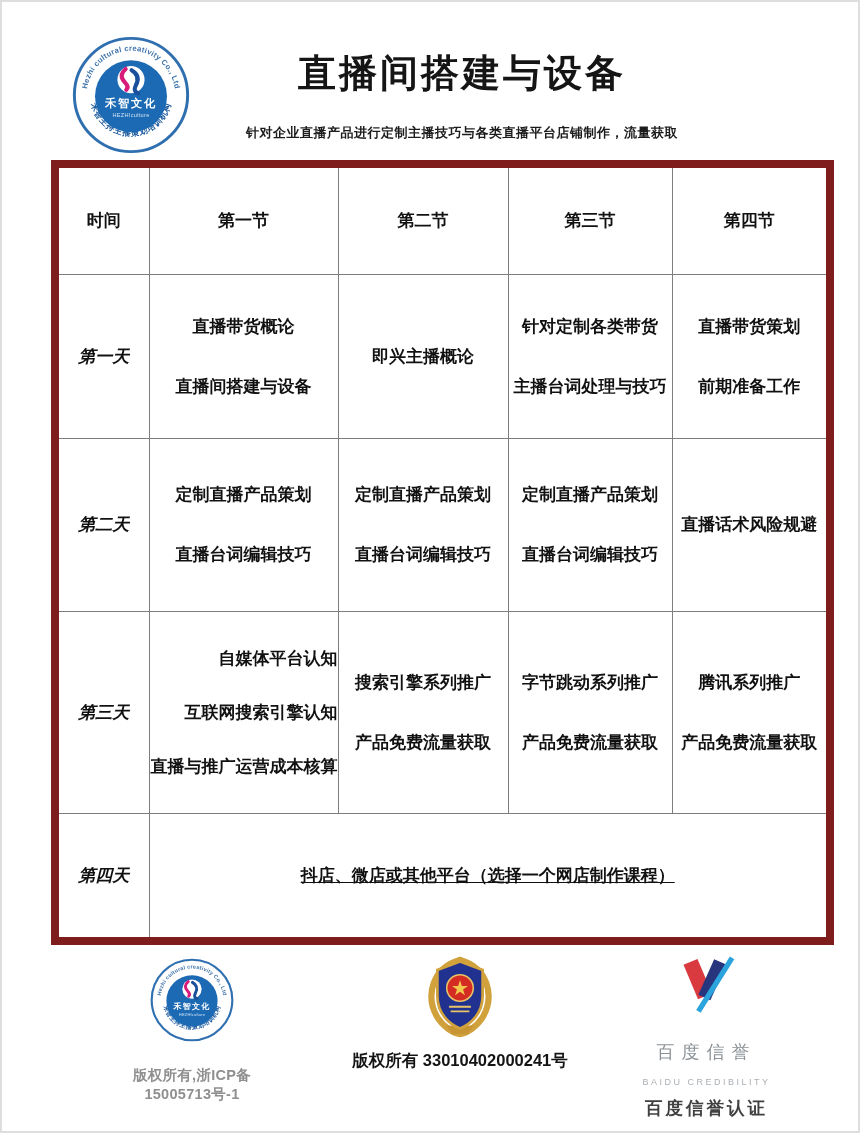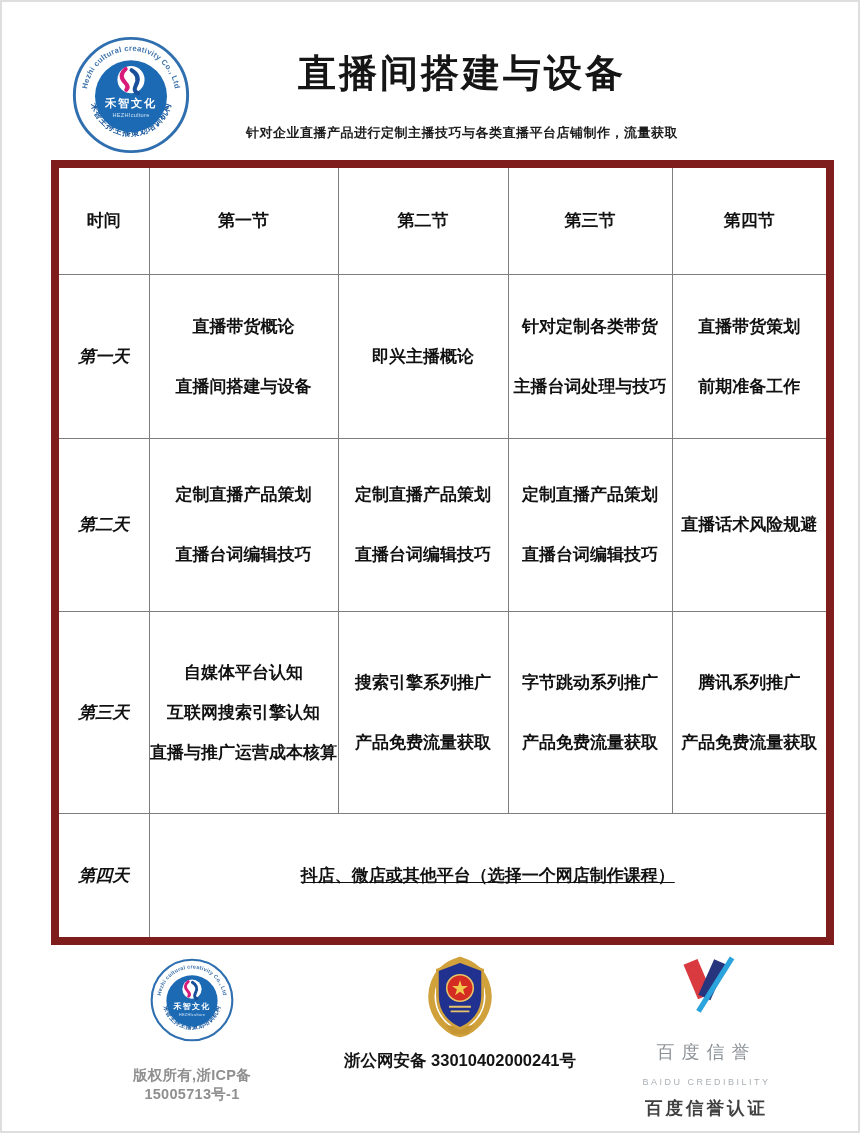--- a/index.html
+++ b/index.html
@@ -27,21 +27,21 @@
   }
   table.course td{
     border:1px solid #7d7d7d;
     font-weight:bold;font-size:17px;color:#111;
     text-align:center;vertical-align:middle;
     padding:0;
   }
   td.hdr{font-size:18px;}
   td.day{font-size:18px;font-style:italic;}
   .stack{display:flex;flex-direction:column;align-items:center;justify-content:center;gap:37px;}
-  .stack.tight{gap:17px;}
+  .stack.tight{gap:31px;align-items:flex-end;}
   td.merged{text-align:left;padding-left:12px;font-size:17.5px;text-decoration:underline;}
   
   .footer-col{position:absolute;text-align:center;}
   .footer-left{left:100px;top:956px;width:180px;}
   .badge-logo.footer-pos{position:static;width:84px;height:84px;display:inline-block;}
   .copyright{margin-top:20px;font-size:14.5px;color:#8f8f8f;font-weight:bold;letter-spacing:0.3px;}
   .footer-mid{left:338px;top:948px;width:240px;}
   .police-badge{width:78px;height:90px;display:inline-block;}
   .police-record{margin-top:6px;font-size:16.5px;font-weight:bold;color:#141414;}
   .footer-right{left:612px;top:952px;width:185px;}
@@ -213,21 +213,21 @@
   <div class="footer-col footer-mid">
     <svg class="police-badge" viewBox="0 0 100 110">
       <path d="M50 10 C14 20 6 56 20 82 C28 96 42 104 50 105" stroke="#d1a23c" stroke-width="8" fill="none" stroke-linecap="round"></path>
       <path d="M50 10 C86 20 94 56 80 82 C72 96 58 104 50 105" stroke="#d1a23c" stroke-width="8" fill="none" stroke-linecap="round"></path>
       <path d="M32 94 L68 94 L60 105 L40 105 Z" fill="#c89535"></path>
       <path d="M50 12 L79 23 L79 56 C79 79 64 92 50 98 C36 92 21 79 21 56 L21 23 Z" fill="#20318f" stroke="#d1a23c" stroke-width="3.5"></path>
       <circle cx="50" cy="46" r="17" fill="#d42b22" stroke="#e8c468" stroke-width="2"></circle>
       <path d="M50 36 l2.4 7.4 h7.8 l-6.3 4.6 l2.4 7.4 l-6.3 -4.6 l-6.3 4.6 l2.4 -7.4 l-6.3 -4.6 h7.8 Z" fill="#f3c94d"></path>
       <path d="M36 70 h28 M38 76 h24" stroke="#e8c468" stroke-width="2.5" fill="none"></path>
     </svg>
-    <div class="police-record">浙公网安备 33010402000241号</div>
+    <div class="police-record">版权所有 33010402000241号</div>
   </div>
 
   <div class="footer-col footer-right">
     <svg class="baidu-v" viewBox="0 0 100 90">
       <line x1="25" y1="10" x2="47" y2="62" stroke="#d93a3f" stroke-width="23"></line>
       <line x1="70" y1="10" x2="46" y2="64" stroke="#27357e" stroke-width="20"></line>
       <line x1="88" y1="4" x2="37" y2="85" stroke="#2ba3dc" stroke-width="8"></line>
     </svg>
     <div class="baidu-cn">百度信誉</div>
     <div class="baidu-en">BAIDU CREDIBILITY</div>

